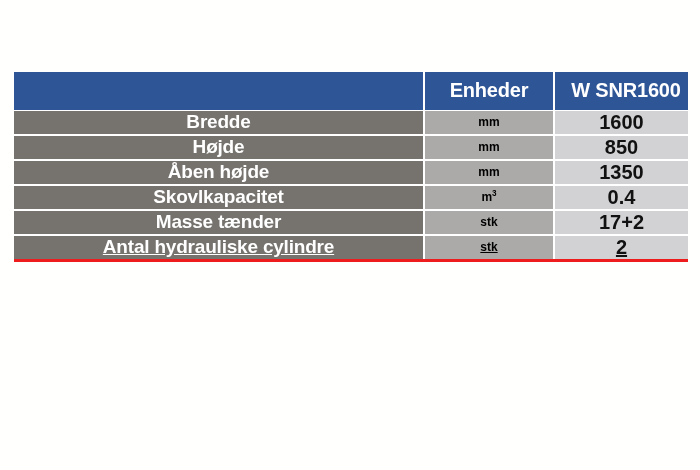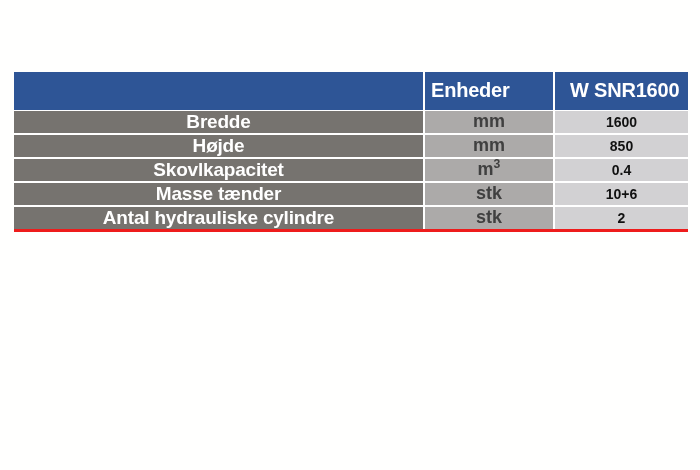--- a/index.html
+++ b/index.html
@@ -32,21 +32,21 @@
   table.spec-table col.col-value { width: 134px; }
 
   
   thead tr { height: 38px; }
 
   thead th {
     background: #2E5596;
     color: #FFFFFF;
     font-size: 20px;
     font-weight: bold;
-    text-align: left;
+    text-align: center;
     vertical-align: middle;
     padding: 0 6px;
     border-right: 2px solid #FFFFFF;
     border-bottom: 1px solid #FFFFFF;
     letter-spacing: -0.2px;
   }
   thead th.th-value {
     border-right: none;
     padding-left: 15px;
   }
@@ -66,35 +66,36 @@
   tbody td.cell-label {
     background: #76736F;
     color: #FFFFFF;
     font-size: 19px;
     font-weight: bold;
     letter-spacing: -0.2px;
   }
 
   tbody td.cell-unit {
     background: #ACAAA9;
-    color: #404040;
-    font-size: 18px;
+    color: #000000;
+    font-size: 12px;
     font-weight: bold;
   }
 
   tbody td.cell-value {
     background: #D2D1D3;
     color: #111111;
-    font-size: 14px;
+    font-size: 20px;
     font-weight: bold;
     border-right: none;
   }
 
   tbody tr:last-child td {
     border-bottom: none;
+    text-decoration: underline;
   }
 
   
   #table-bottom-rule {
     width: 674px;
     height: 3px;
     background: #EE1C1C;
   }
 
   sup {
@@ -129,28 +130,33 @@
           <td class="cell-label">Bredde</td>
           <td class="cell-unit">mm</td>
           <td class="cell-value">1600</td>
         </tr>
         <tr>
           <td class="cell-label">Højde</td>
           <td class="cell-unit">mm</td>
           <td class="cell-value">850</td>
         </tr>
         <tr>
+          <td class="cell-label">Åben højde</td>
+          <td class="cell-unit">mm</td>
+          <td class="cell-value">1350</td>
+        </tr>
+        <tr>
           <td class="cell-label">Skovlkapacitet</td>
           <td class="cell-unit">m<sup>3</sup></td>
           <td class="cell-value">0.4</td>
         </tr>
         <tr>
           <td class="cell-label">Masse tænder</td>
           <td class="cell-unit">stk</td>
-          <td class="cell-value">10+6</td>
+          <td class="cell-value">17+2</td>
         </tr>
         <tr>
           <td class="cell-label">Antal hydrauliske cylindre</td>
           <td class="cell-unit">stk</td>
           <td class="cell-value">2</td>
         </tr>
       </tbody>
   </table>
 
   <div id="table-bottom-rule"></div>

